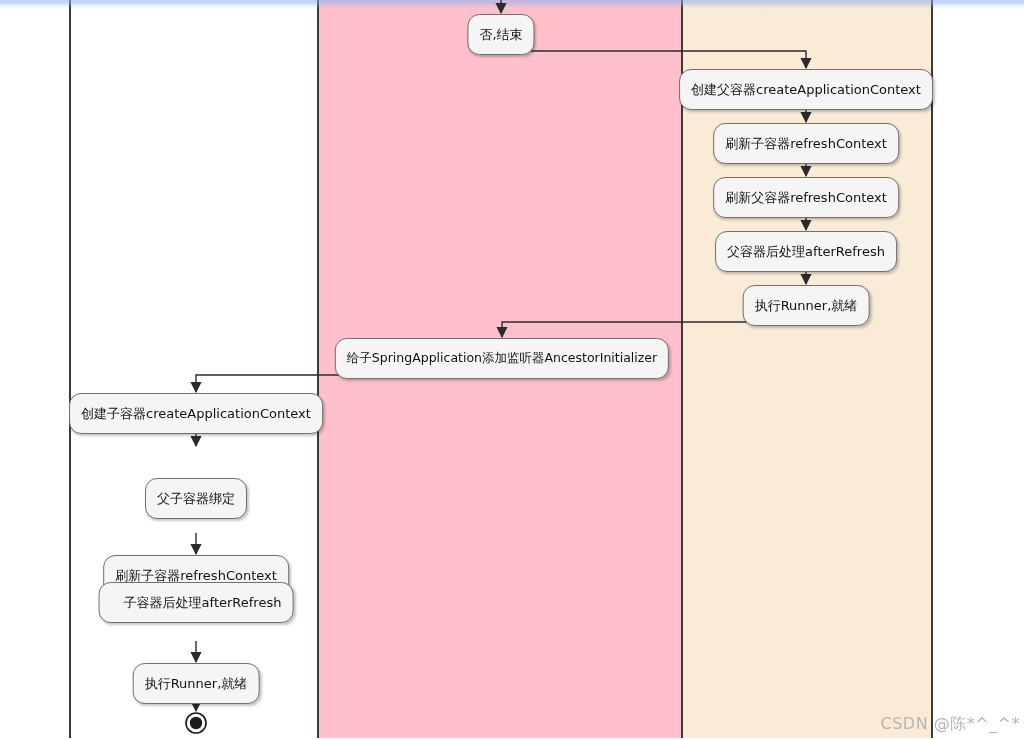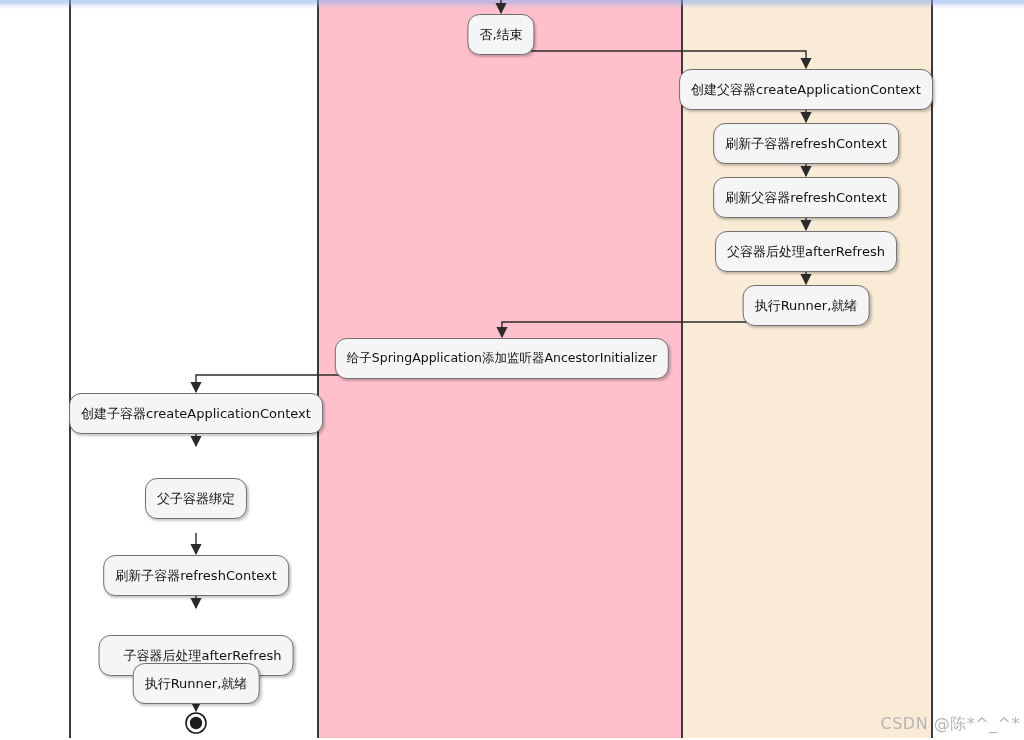--- a/index.html
+++ b/index.html
@@ -97,18 +97,18 @@
   <div class="node" style="left:501px;top:14px;">否,结束</div>
   <div class="node" style="left:806px;top:69px;">创建父容器createApplicationContext</div>
   <div class="node" style="left:806px;top:123px;">刷新子容器refreshContext</div>
   <div class="node" style="left:806px;top:177px;">刷新父容器refreshContext</div>
   <div class="node" style="left:806px;top:231px;">父容器后处理afterRefresh</div>
   <div class="node" style="left:806px;top:285px;">执行Runner,就绪</div>
   <div class="node node-wide" style="left:502px;top:338px;">给子SpringApplication添加监听器AncestorInitializer</div>
   <div class="node" style="left:196px;top:393px;">创建子容器createApplicationContext</div>
   <div class="node" style="left:196px;top:478px;">父子容器绑定</div>
   <div class="node" style="left:196px;top:555px;">刷新子容器refreshContext</div>
-  <div class="node" style="left:196px;top:635px;padding-left:24px;">子容器后处理afterRefresh</div>
+  <div class="node" style="left:196px;top:582px;padding-left:24px;">子容器后处理afterRefresh</div>
   <div class="node" style="left:196px;top:663px;">执行Runner,就绪</div>
 
   <div class="watermark">CSDN @陈*^_^*</div>
 
 </div>
 
 </body></html>

